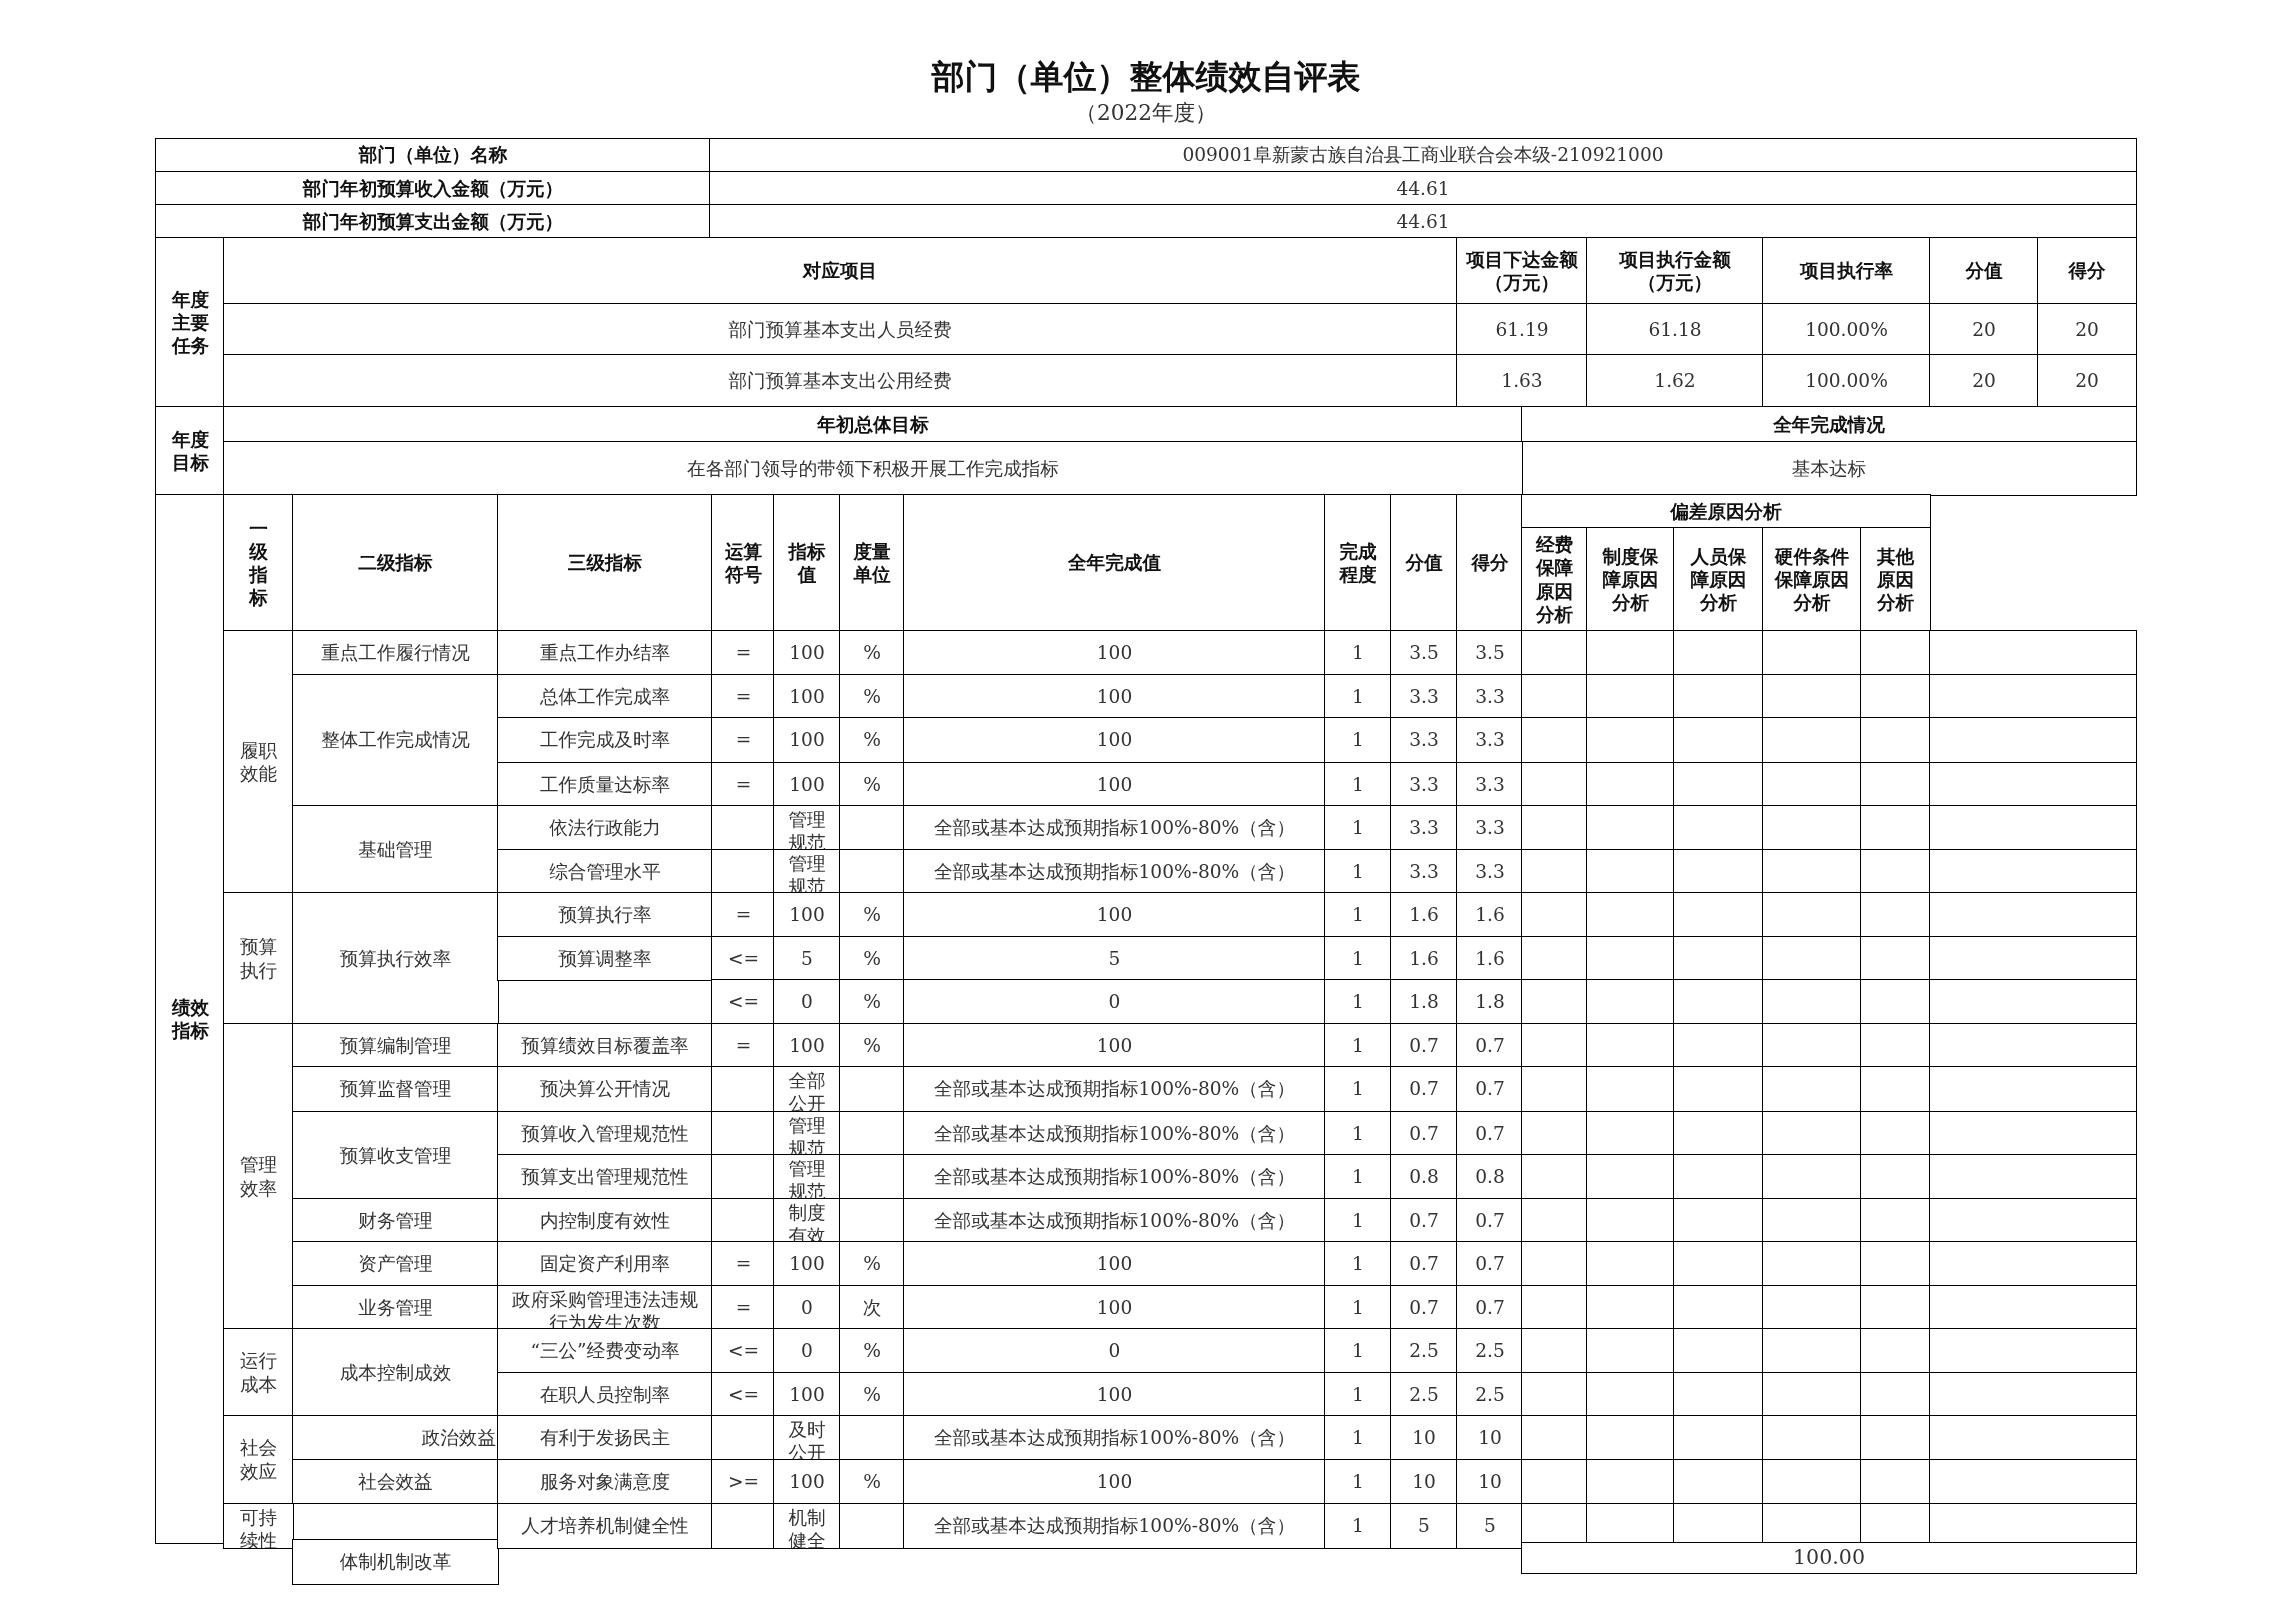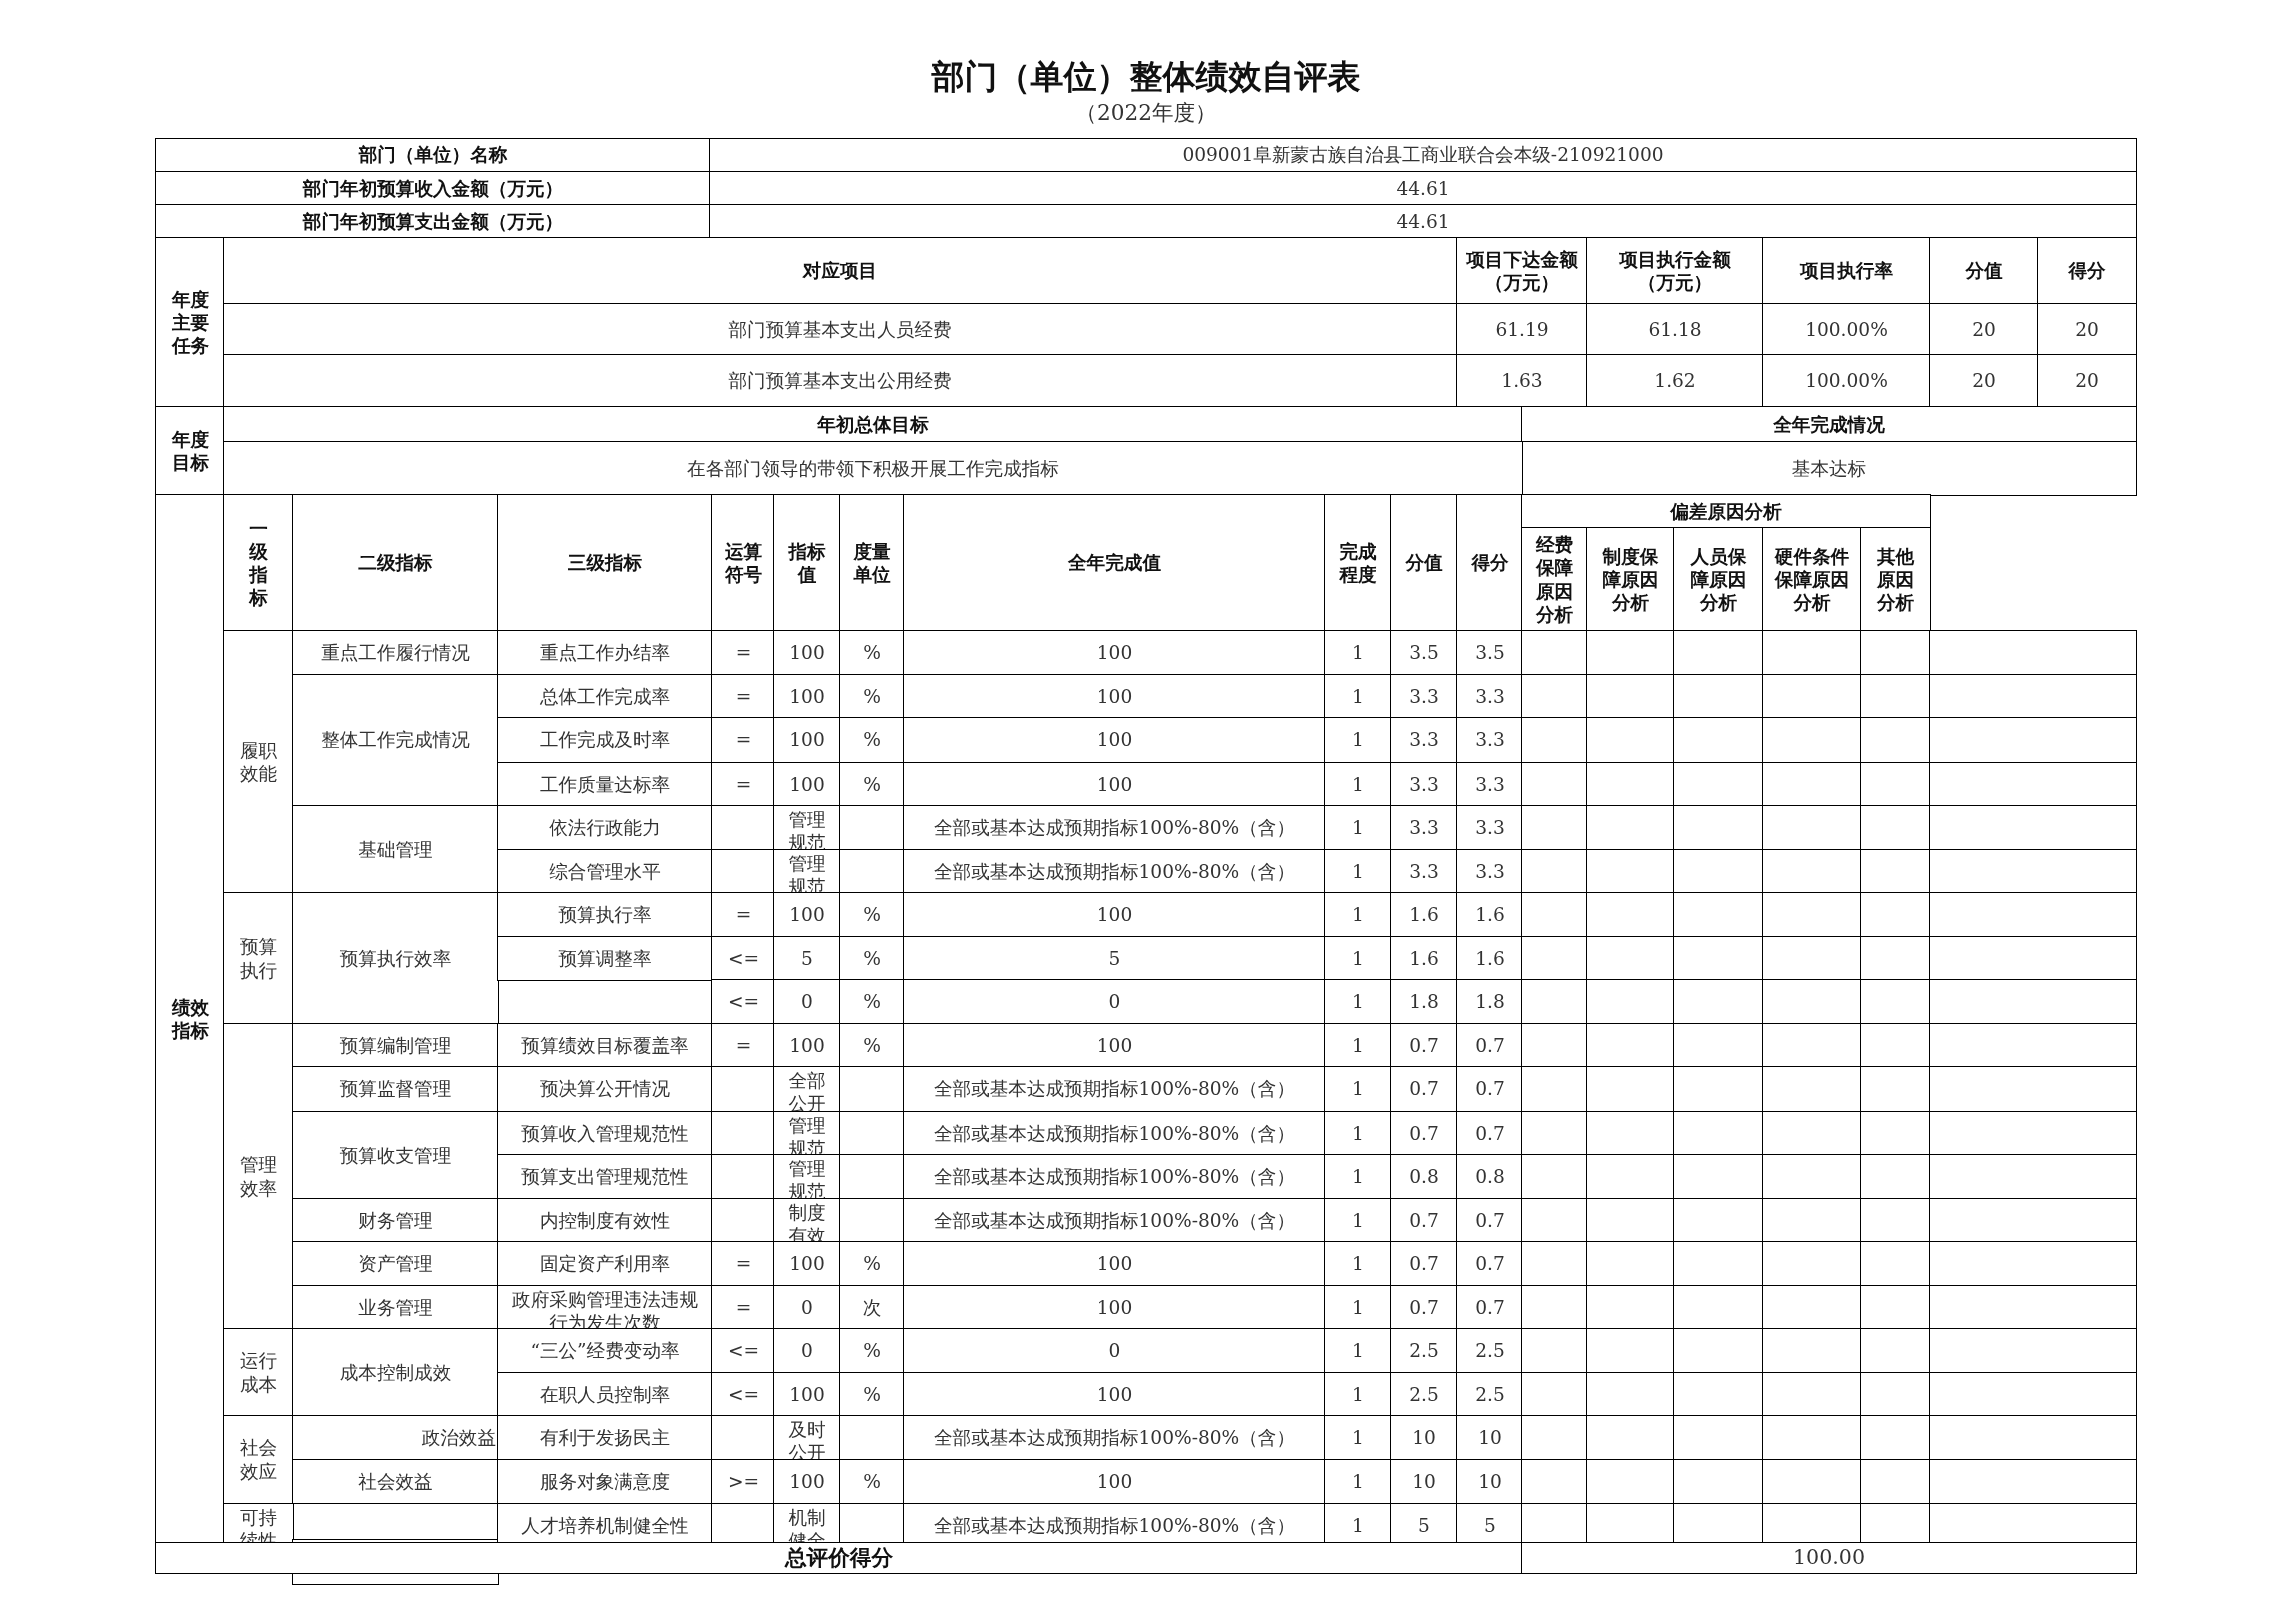--- a/index.html
+++ b/index.html
@@ -1113,20 +1113,17 @@
         <span></span>
       </div>
       <div class="c v" style="left: 1860px; top: 1503px; width: 71px; height: 46px;">
         <span></span>
       </div>
       <div class="c v" style="left: 1929px; top: 1503px; width: 208px; height: 46px;">
         <span></span>
       </div>
     </div>
 
-  <div class="c h" style="left:155px;top:1542px;width:1368px;height:32px;font-size:21.6px">
-      <span>总评价得分</span>
-    </div>
   <div class="c v" style="left:1521px;top:1542px;width:616px;height:32px;font-size:20.6px">
       <span>100.00</span>
     </div>
 </div>
 
 
 </body></html>

